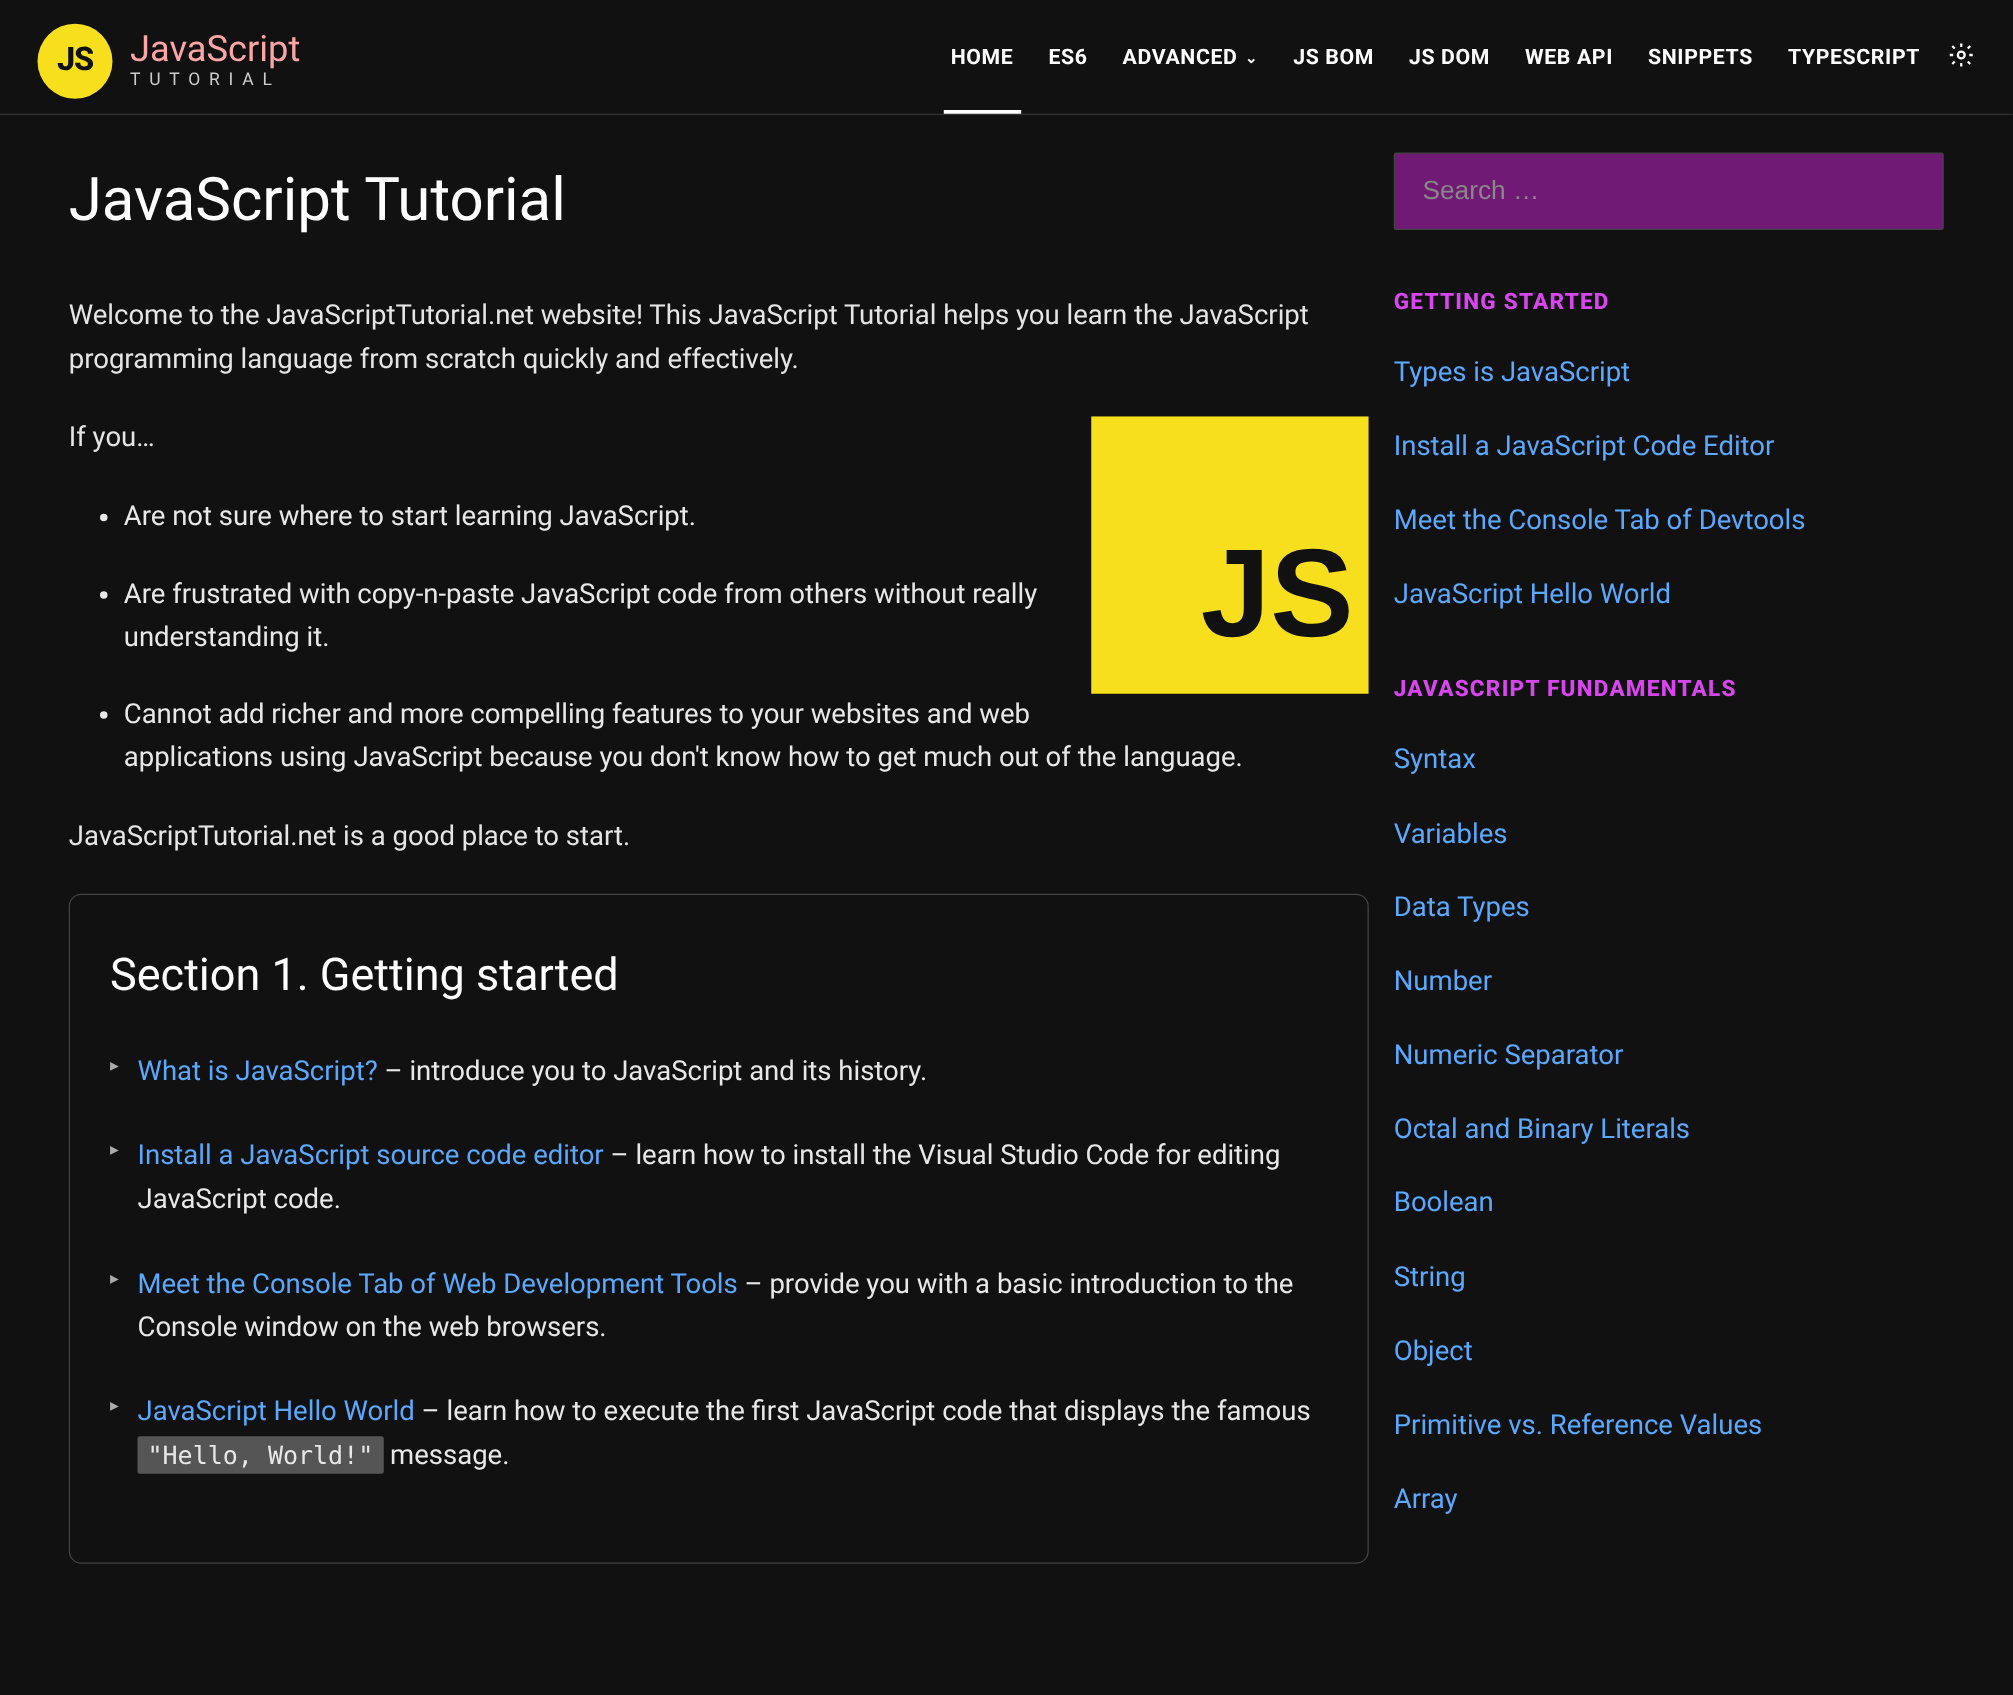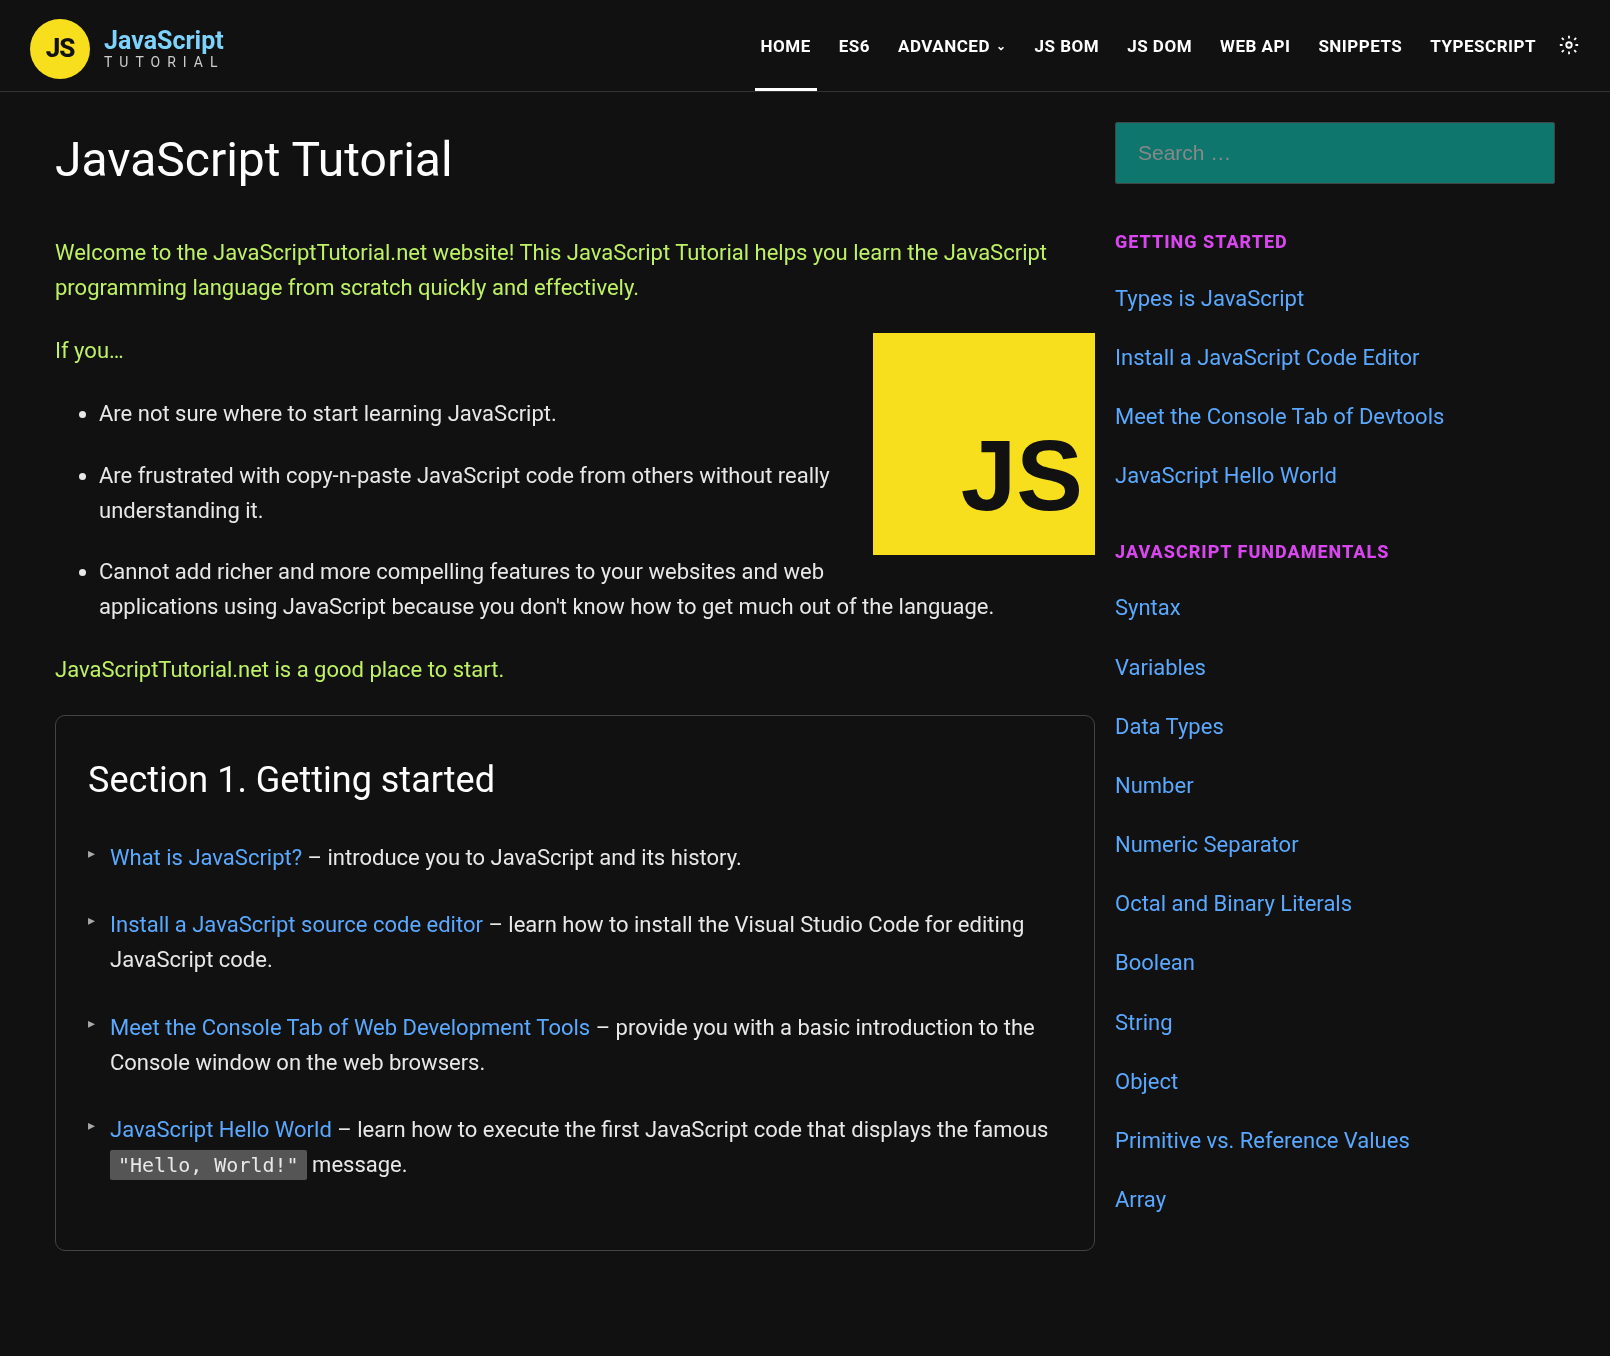--- a/index.html
+++ b/index.html
@@ -19,39 +19,39 @@
     border-bottom: 1px solid #333;
     height: 92px;
   }
   .logo-group { display: flex; align-items: center; gap: 14px; }
   .logo-circle {
     width: 60px; height: 60px; border-radius: 50%;
     background: #f7df1e; display: flex; align-items: center; justify-content: center;
     font-weight: 800; font-size: 26px; color: #111; letter-spacing: -1px;
   }
   .logo-text { display: flex; flex-direction: column; line-height: 1.1; }
-  .logo-text .top { font-weight: 700; font-size: 25px; color: #7dd3fc; }
+  .logo-text .top { font-weight: 400; font-size: 29px; color: #fca5a5; }
   .logo-text .bot { font-size: 14px; letter-spacing: 7px; color: #ccc; }
   nav { display: flex; align-items: center; gap: 16px; height: 100%; }
   nav a {
     color: #fff; text-decoration: none; font-weight: 700; font-size: 17px;
     letter-spacing: 0.5px; padding: 32px 6px; height: 100%;
     display: flex; align-items: center; border-bottom: 3px solid transparent;
   }
   nav a.active { border-bottom: 3px solid #fff; }
   .gear { color: #fff; font-size: 22px; cursor: pointer; }
   .chevron { margin-left: 6px; font-size: 12px; }
   .layout {
     display: flex; max-width: 1560px; margin: 0 auto; padding: 30px 30px 60px 30px;
     gap: 20px;
   }
   main { flex: 1; max-width: 1060px; }
   aside { width: 440px; flex-shrink: 0; }
   h1 { font-size: 48px; font-weight: 400; color: #fff; margin-bottom: 36px; }
-  main p { font-size: 22px; color: #bef264; margin-bottom: 28px; }
+  main p { font-size: 22px; color: #e5e5e5; margin-bottom: 28px; }
   main ul.bullets { list-style: disc; padding-left: 44px; margin-bottom: 28px; }
   main ul.bullets li { font-size: 22px; margin-bottom: 26px; padding-right: 20px; }
   .js-square {
     float: right; width: 222px; height: 222px; background: #f7df1e;
     display: flex; align-items: flex-end; justify-content: flex-end;
     font-family: "Segoe UI", Arial, sans-serif;
     font-weight: 800; font-size: 100px; color: #111;
     padding: 0 12px 0 0; margin-left: 20px;
   }
   .section-box {
@@ -65,21 +65,21 @@
   }
   .section-box li::before {
     content: "▸"; position: absolute; left: 0; top: 2px; color: #aaa; font-size: 14px;
   }
   .section-box a, aside a { color: #5aa9ff; text-decoration: none; }
   code {
     font-family: "Consolas", "Menlo", monospace;
     background: #555; padding: 3px 8px; border-radius: 2px; font-size: 20px;
   }
   .search {
-    width: 100%; background: #0f766e; border: 1px solid #444;
+    width: 100%; background: #701a75; border: 1px solid #444;
     padding: 18px 22px; font-size: 21px; color: #ccc; border-radius: 2px;
   }
   .search::placeholder { color: #888; }
   aside h3 {
     font-size: 18px; font-weight: 800; letter-spacing: 1px;
     margin-top: 44px; margin-bottom: 24px; color: #d946ef;
   }
   aside ul { list-style: none; }
   aside li { margin-bottom: 24px; font-size: 22px; }
 </style>

